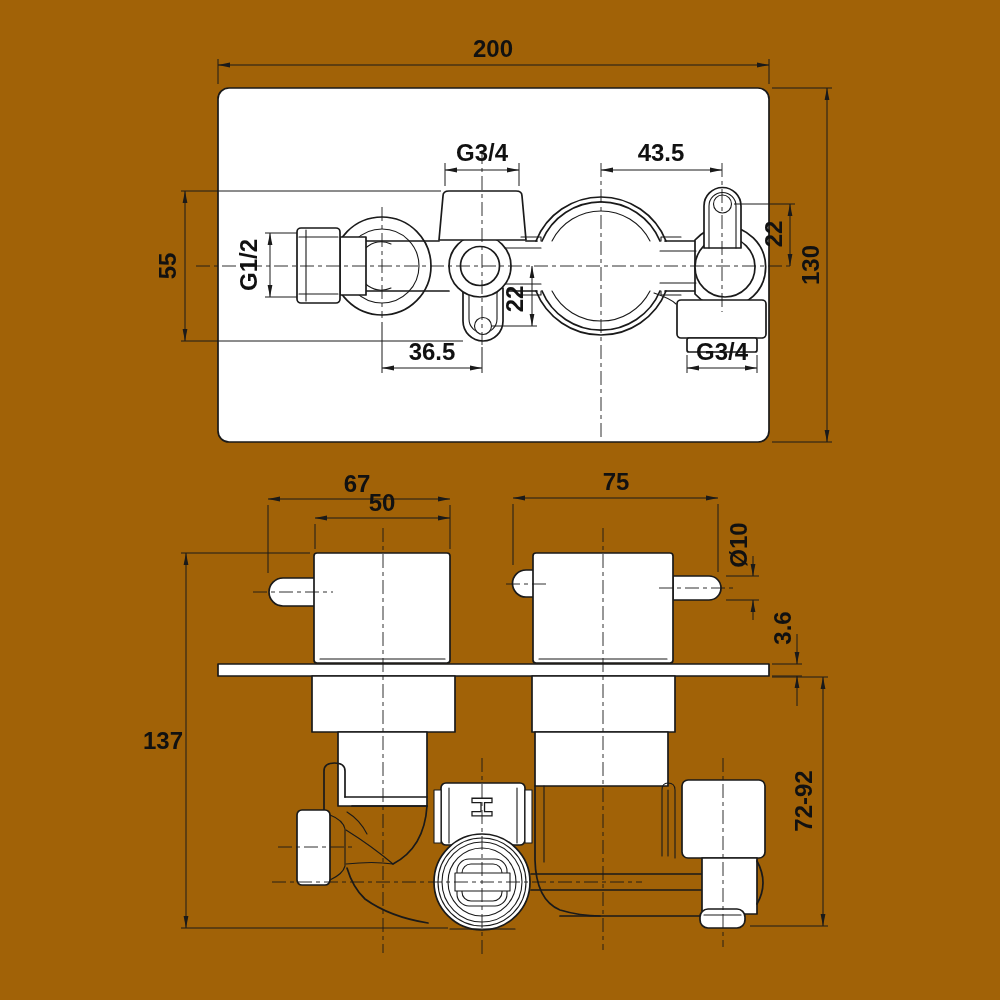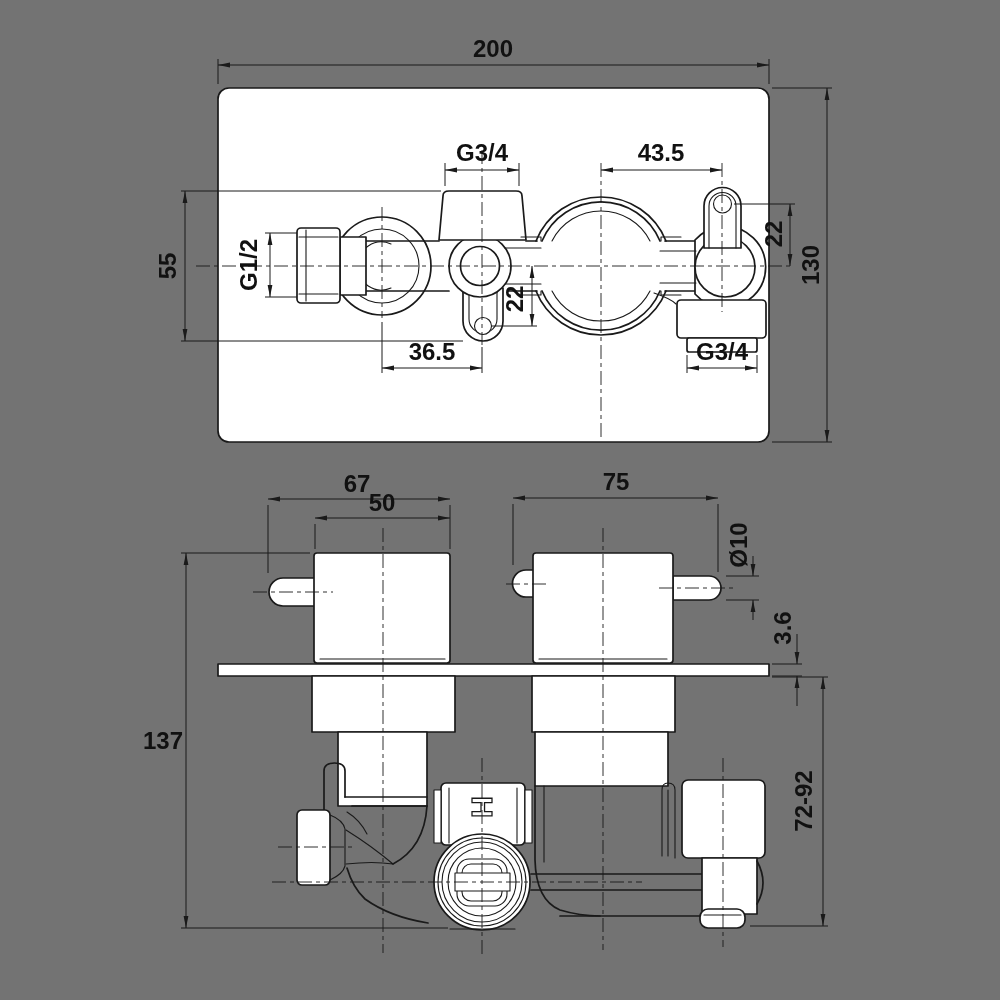--- a/index.html
+++ b/index.html
@@ -1,16 +1,16 @@
 <!DOCTYPE html>
 <html><head>
 <meta charset="utf-8">
 <style>
   html,body{margin:0;padding:0;background:#fff;}
-  .stage{width:1000px;height:1000px;background:#737373;position:relative;font-family:"Liberation Sans",sans-serif;}
+  .stage{width:1000px;height:1000px;background:#a16207;position:relative;font-family:"Liberation Sans",sans-serif;}
   svg{display:block;}
   .obj{fill:none;stroke:#1a1a1a;stroke-width:1.7;stroke-linejoin:round;stroke-linecap:round;}
   .objf{fill:#ffffff;stroke:#1a1a1a;stroke-width:1.7;stroke-linejoin:round;}
   .obj2{fill:none;stroke:#1a1a1a;stroke-width:1.1;stroke-linejoin:round;stroke-linecap:round;}
   .obj2f{fill:#ffffff;stroke:#1a1a1a;stroke-width:1.1;stroke-linejoin:round;}
   .cl{fill:none;stroke:#1a1a1a;stroke-width:0.9;stroke-dasharray:14 4 4 4;}
   .dim{fill:none;stroke:#1a1a1a;stroke-width:1;}
   .dimtxt{font:bold 24px "Liberation Sans",sans-serif;fill:#111;}
   .hmark{font:bold 30px "Liberation Sans",sans-serif;fill:none;stroke:#1a1a1a;stroke-width:1.3;}
 </style>

